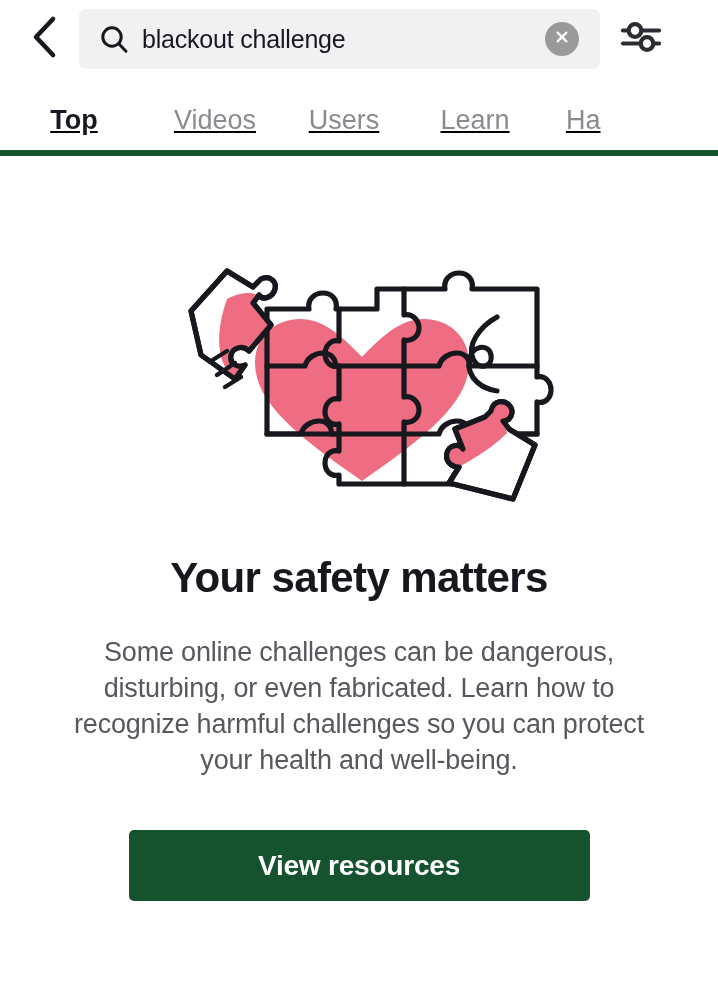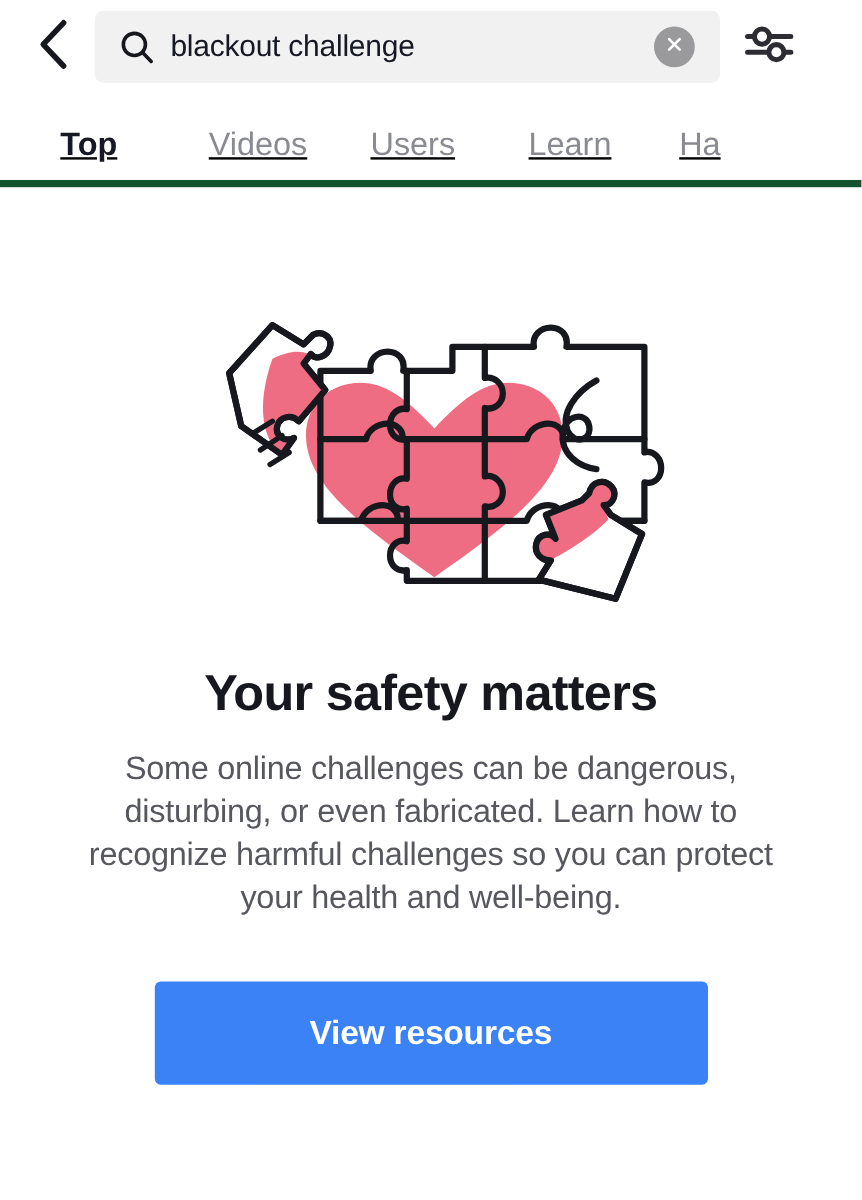--- a/index.html
+++ b/index.html
@@ -169,34 +169,34 @@
   .safety-title {
     margin-top: 45px;
     font-size: 42px;
     font-weight: bold;
     color: #16181e;
     letter-spacing: -0.6px;
     text-align: center;
   }
 
   .safety-body {
-    margin-top: 20px;
+    margin-top: 32px;
     width: 580px;
     font-size: 27px;
     line-height: 36px;
     color: #57585e;
     text-align: center;
     letter-spacing: -0.2px;
   }
 
   .view-resources-button {
     margin-top: 52px;
     width: 461px;
-    height: 86px;
-    background: #3b82f6;
+    height: 71px;
+    background: #14532d;
     border: none;
     border-radius: 5px;
     color: #ffffff;
     font-size: 28px;
     font-weight: bold;
     font-family: "Liberation Sans", sans-serif;
     letter-spacing: -0.2px;
     cursor: pointer;
     display: flex;
     align-items: center;

